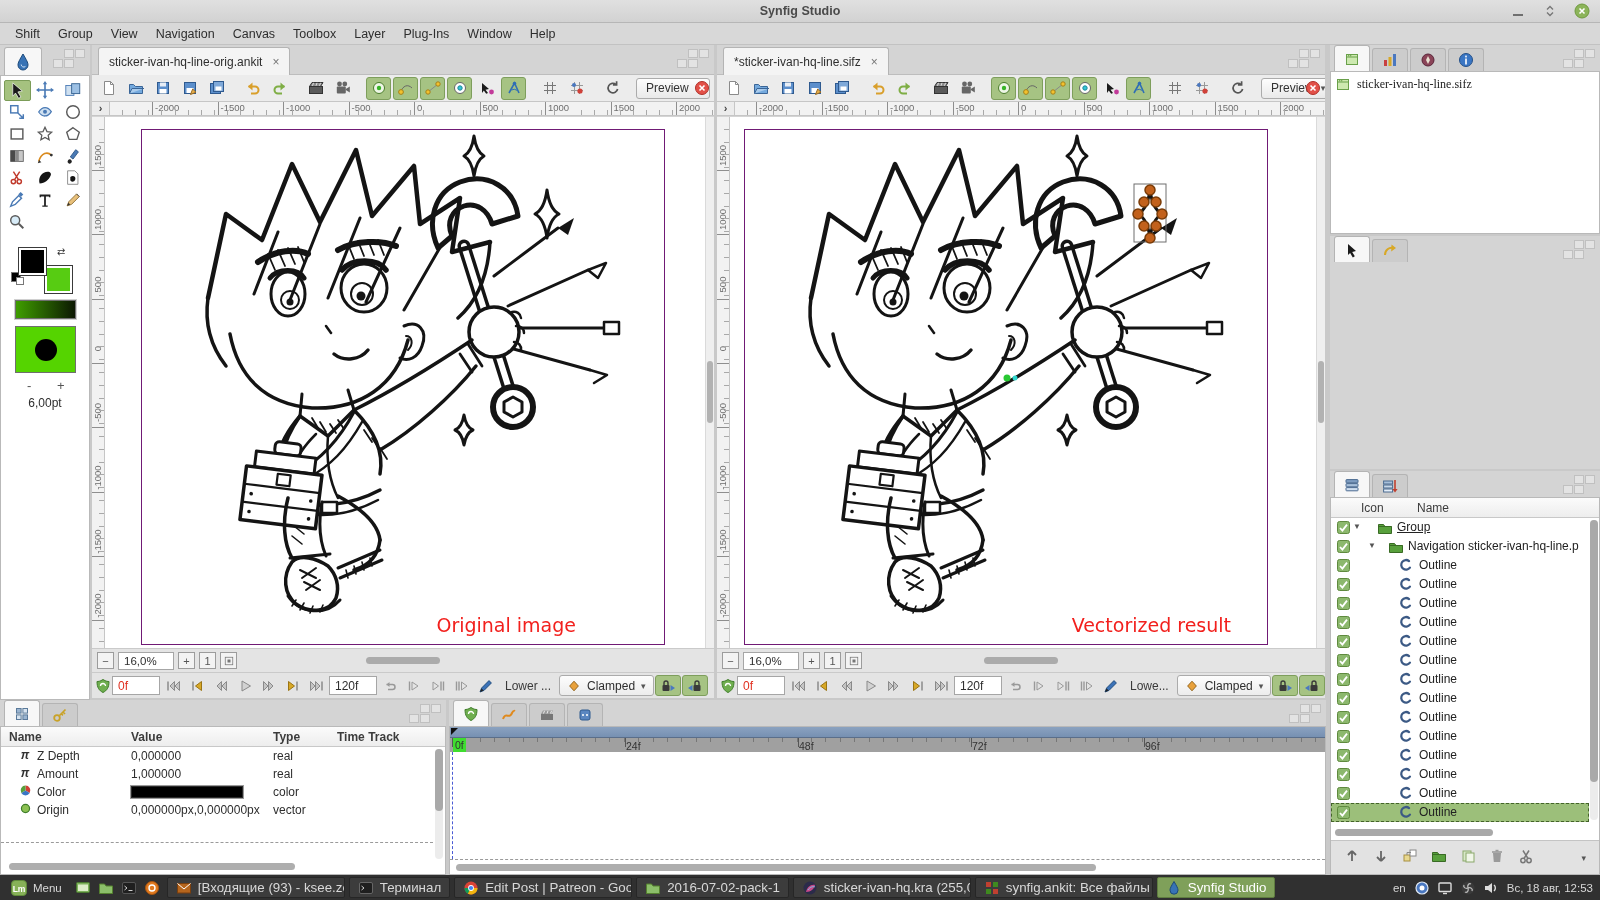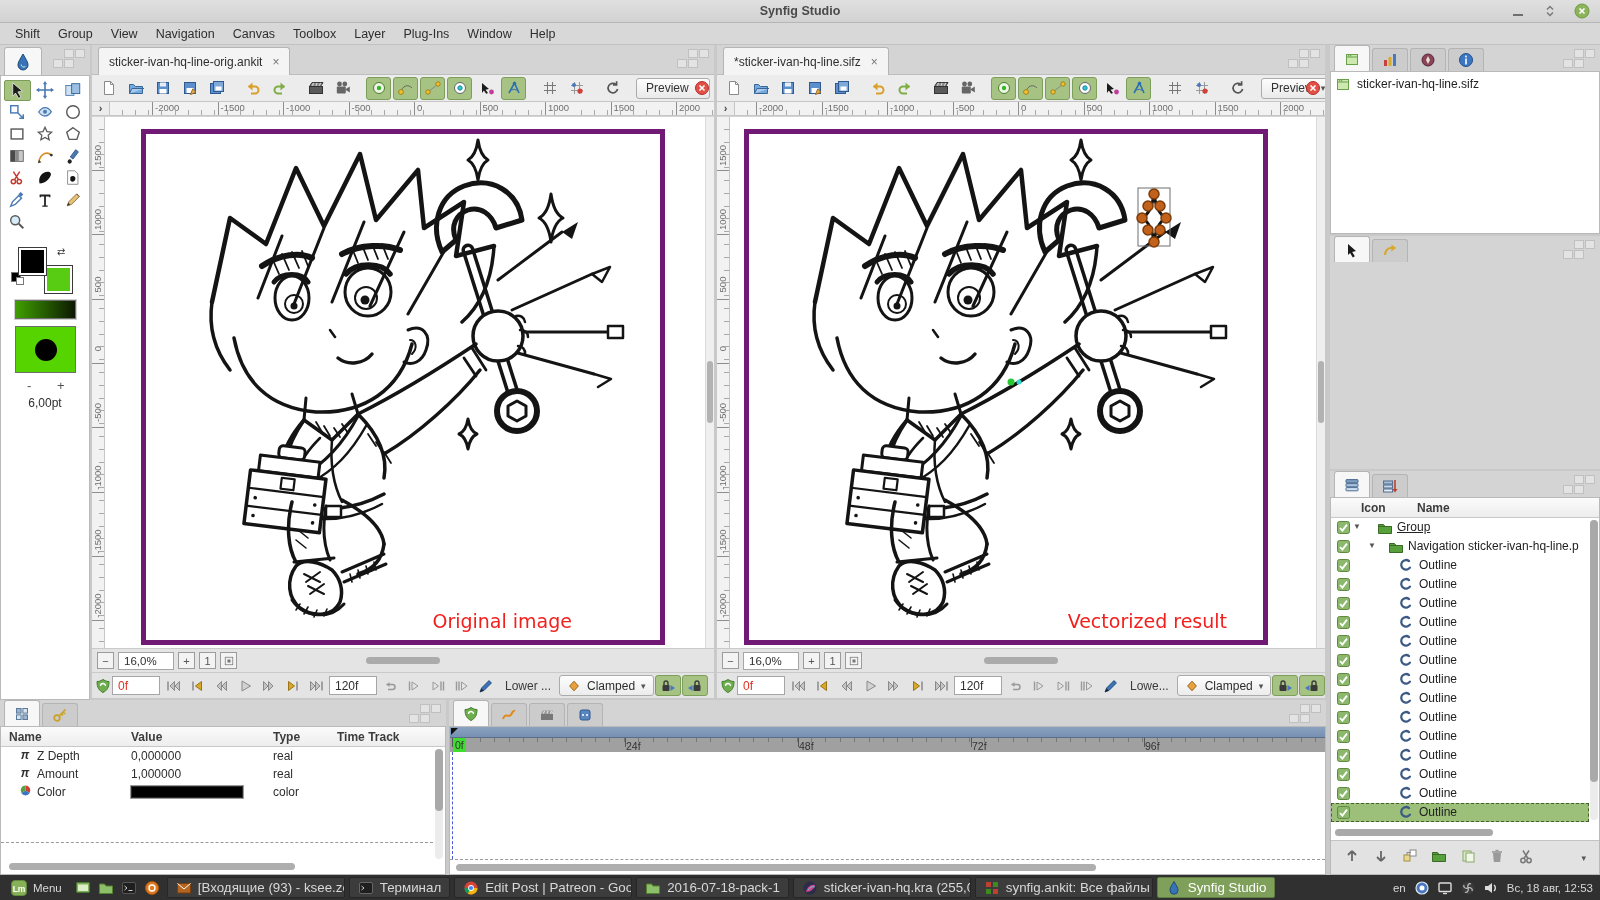--- a/index.html
+++ b/index.html
@@ -67,21 +67,21 @@
   .cv-hruler { flex:1; position:relative; background:#f2f2f2; border-bottom:1px solid #c6c6c6; overflow:hidden; }
   .cv-hruler::after { content:""; position:absolute; left:0; right:0; bottom:0; height:5px; background:repeating-linear-gradient(90deg, transparent 0, transparent 12.1px, #a9a9a9 12.1px, #a9a9a9 13.1px); }
   .hlab { position:absolute; top:0; font-size:9.5px; color:#6e6e6e; }
   .htick { position:absolute; top:0; bottom:0; width:1px; background:#8e8e8e; }
   .cv-main { position:absolute; left:0; right:0; top:72px; bottom:50px; display:flex; }
   .cv-vruler { width:13px; position:relative; background:#f2f2f2; border-right:1px solid #c6c6c6; overflow:hidden; }
   .cv-vruler::after { content:""; position:absolute; top:0; bottom:0; right:0; width:5px; background:repeating-linear-gradient(180deg, transparent 0, transparent 11.8px, #a9a9a9 11.8px, #a9a9a9 12.8px); }
   .vlab { position:absolute; left:-10px; width:30px; text-align:center; transform:rotate(-90deg); font-size:9.5px; color:#6e6e6e; }
   .vtick { position:absolute; left:0; right:0; height:1px; background:#8e8e8e; }
   .cv-viewport { flex:1; position:relative; background:#fff; overflow:hidden; }
-  .page { position:absolute; top:12px; width:524px; height:516px; background:#fff; border:5px solid #701a75; }
+  .page { position:absolute; top:12px; width:524px; height:516px; background:#fff; border:1px solid #701a75; }
   #canvas0 .page { left:36px; }
   #canvas1 .page { left:14px; }
   .caption { position:absolute; bottom:8px; font-size:19px; color:#f2201d; font-family:"DejaVu Sans",sans-serif; white-space:nowrap; }
   #canvas0 .caption { right:88px; }
   #canvas1 .caption { right:36px; }
   .vp-scroll { position:absolute; right:0; top:0; bottom:0; width:9px; background:#efefef; border-left:1px solid #dadada; }
   .vp-thumb { position:absolute; left:1px; right:1px; top:46%; height:62px; background:#b2b2b2; border-radius:4px; }
   .cv-zoomrow { position:absolute; left:0; right:0; bottom:26px; height:24px; background:#e4e4e4; border-top:1px solid #cacaca; display:flex; align-items:center; gap:4px; padding:0 5px; }
   .zbox { width:17px; height:17px; border:1px solid #9c9c9c; background:#f3f3f3; font-size:11px; color:#555; display:flex; align-items:center; justify-content:center; flex:none; }
   .zfield { width:56px; height:18px; border:1px solid #a6a6a6; background:#fff; font-size:11.5px; color:#2e2e2e; padding:0 5px; }
@@ -89,27 +89,27 @@
   .cv-transport { position:absolute; left:0; right:0; bottom:0; height:26px; background:#e4e4e4; border-top:1px solid #cacaca; display:flex; align-items:center; gap:1px; padding:0 3px; overflow:hidden; }
   .t-btn { width:23px; height:22px; display:flex; align-items:center; justify-content:center; flex:none; }
   .tfield { width:48px; height:19px; border:1px solid #a6a6a6; background:#fff; font-size:12px; color:#2e2e2e; padding:0 5px; flex:none; }
   .tfield.red { color:#e03020; }
   .layer-action { font-size:12px; color:#3a3a3a; padding:0 7px; white-space:nowrap; }
   .interp { height:21px; border:1px solid #ababab; background:linear-gradient(#fdfdfd,#ececec); border-radius:3px; display:flex; align-items:center; gap:6px; padding:0 7px; font-size:12px; color:#2e2e2e; flex:none; }
   .lockbtn { width:26px; height:21px; background:#a6c383; border:1px solid #7e9e5c; border-radius:3px; display:flex; align-items:center; justify-content:center; flex:none; }
 
   
   .rpanel { position:absolute; left:1330px; width:270px; background:#d4d4d4; }
-  #library { top:45px; height:189px; } #library .pbody { top:26px; }
+  #library { top:45px; height:189px; } #library .pbody { top:26px;font-family:Liberation Serif, serif; }
   .lib-row { display:flex; align-items:center; gap:6px; padding:4px 4px; font-size:12px; color:#222; }
   #tooloptions { top:236px; height:233px; } #tooloptions .pbody { top:26px; background:#fafafa; }
   .to-title { text-align:center; font-size:12px; color:#333; padding-top:4px; }
   .to-hint { font-size:11.5px; color:#333; padding:0 4px; line-height:14px; }
   #layers { top:471px; height:404px; } #layers .pbody { top:26px; }
-  .lhdr { position:relative; height:20px; background:linear-gradient(#fbfbfb,#ededed); border-bottom:1px solid #c8c8c8; font-weight:bold; color:#3c3c3c; font-size:12px; }
+  .lhdr { position:relative; height:20px; background:linear-gradient(#fbfbfb,#ededed); border-bottom:1px solid #c8c8c8; font-weight:normal; color:#3c3c3c; font-size:12px; }
   .lhdr span { position:absolute; top:3px; }
   #lhdr-icon { left:30px; } #lhdr-name { left:86px; }
   #layer-rows { position:absolute; left:0; right:10px; top:20px; height:306px; overflow:hidden; }
   .layer-row { height:19px; position:relative; font-size:12px; color:#222; }
   .layer-row.selected { background:#9cbf7a; outline:1px dashed #44632a; outline-offset:-1px; }
   .layer-row .cb { position:absolute; left:6px; top:3px; }
   .layer-row .exp { position:absolute; top:4px; font-size:8px; color:#555; }
   .layer-row .licon { position:absolute; top:2px; }
   .layer-row .llabel { position:absolute; top:2px; white-space:nowrap; }
   #layers-vscroll { position:absolute; right:1px; top:22px; width:8px; height:300px; background:#ececec; border-radius:4px; }
@@ -1678,20 +1678,28 @@
         <div class="param-row">
           <span class="picon"><svg width="13" height="13" viewBox="0 0 16 16">
               <path d="M8 2a6 6 0 0 1 5.2 9L8 8z" fill="#d04038"></path>
               <path d="M13.2 11A6 6 0 0 1 2.8 11L8 8z" fill="#3a76c4"></path>
               <path d="M2.8 11A6 6 0 0 1 8 2L8 8z" fill="#58a03c"></path>
             </svg></span>
           <span class="pname">Color</span>
           <span class="pswatch" style="background: rgb(0, 0, 0);"></span>
           <span class="ptype">color</span>
         </div>
+        <div class="param-row">
+          <span class="picon"><svg width="13" height="13" viewBox="0 0 16 16">
+              <circle cx="8" cy="8" r="5" fill="#8cc152" stroke="#3f7d2a" stroke-width="1.5"></circle>
+            </svg></span>
+          <span class="pname">Origin</span>
+          <span class="pvalue">0,000000px,0,000000px</span>
+          <span class="ptype">vector</span>
+        </div>
       </div>
     <div id="params-vscroll">
         <div></div>
       </div>
     <div class="bscroll" style="left:8px;width:286px"></div>
   </div>
 </div>
 
 <div id="timetrack">
   <div class="ptabs">
@@ -1832,21 +1840,21 @@
           </svg>
         </span>
         <span>Edit Post | Patreon - Googl...</span>
       </button>
       <button class="task">
         <span class="icon">
           <svg width="16" height="16" viewBox="0 0 16 16">
             <path d="M1.5 4h5l1.5 2h6.5v7.5h-13z" fill="#8cbf6a" stroke="#55822f"></path>
           </svg>
         </span>
-        <span>2016-07-18-pack-1</span>
+        <span>2016-07-02-pack-1</span>
       </button>
       <button class="task">
         <span class="icon">
           <svg width="16" height="16" viewBox="0 0 16 16">
             <circle cx="8" cy="8" r="6.5" fill="#2b2b4a"></circle>
             <path d="M4 12c1-5 5-8 9-7-1 4-4 7-9 7z" fill="#c84a8a"></path>
             <path d="M6 10c2-3 5-4 7-3" stroke="#7ac0e8" fill="none"></path>
           </svg>
         </span>
         <span>sticker-ivan-hq.kra (255,0 ...</span>

